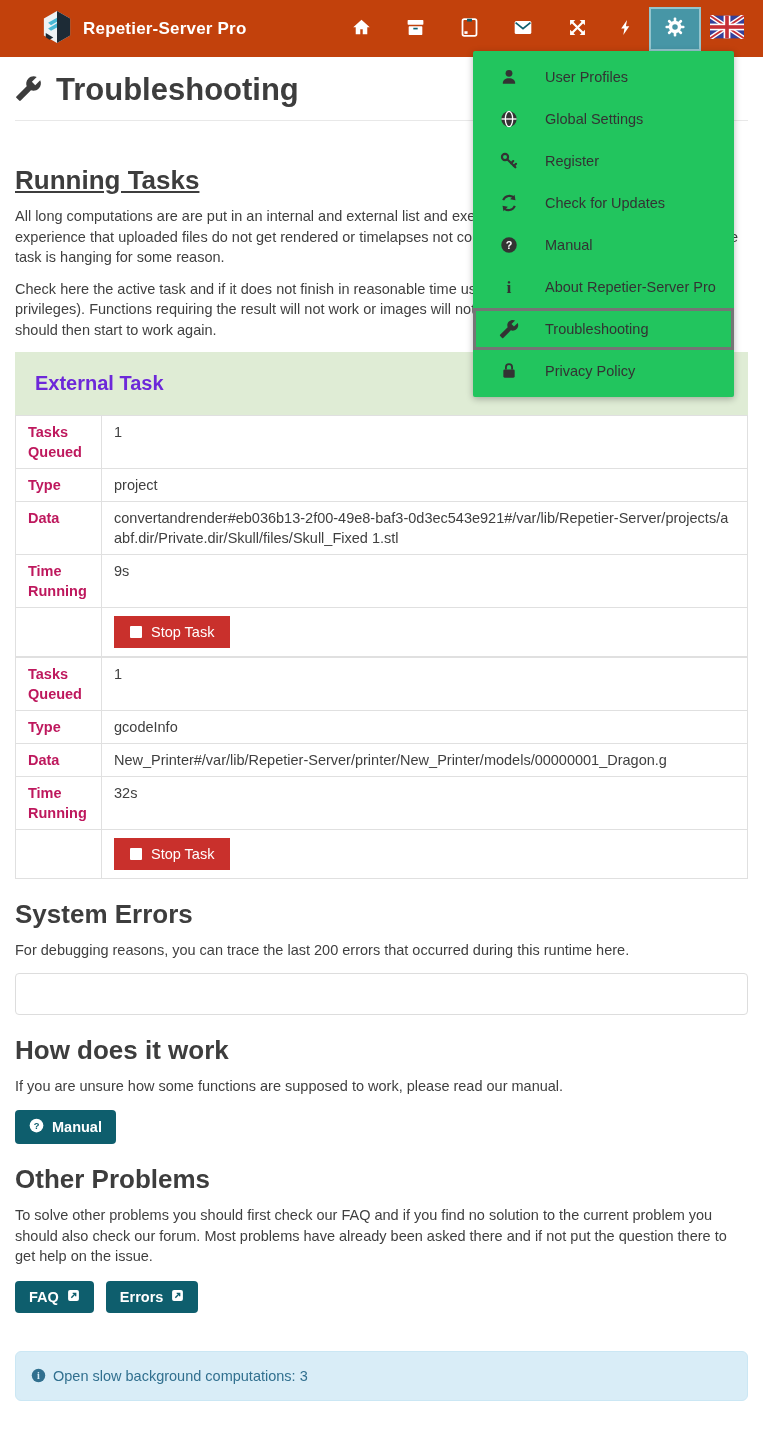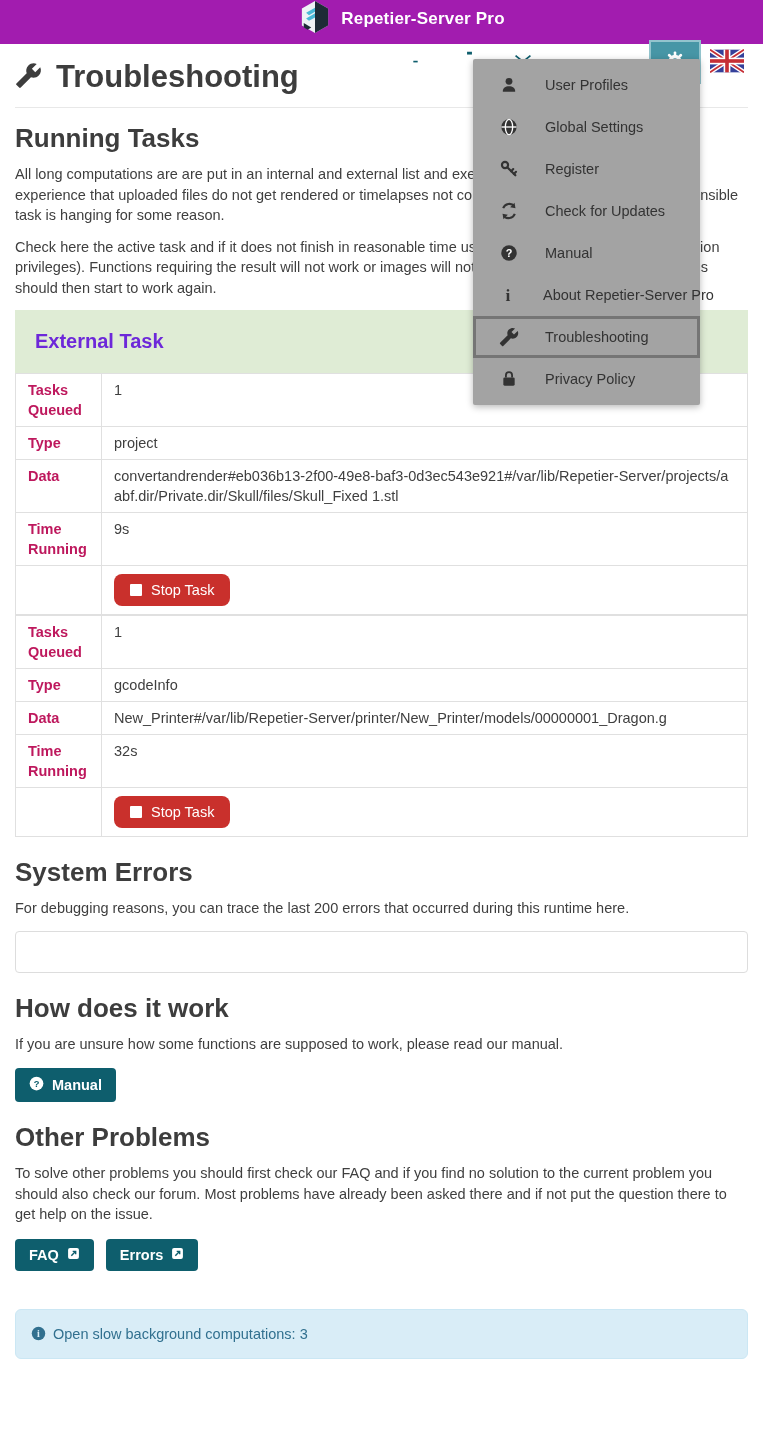--- a/index.html
+++ b/index.html
@@ -4,63 +4,63 @@
 <style>
   * { box-sizing: border-box; }
   html,body { margin:0; padding:0; }
   body {
     width:763px; min-height:1429px; background:#ffffff;
     font-family:"Liberation Sans", sans-serif; color:#3f3f3f;
     position:relative; overflow:hidden;
   }
   
   .navbar {
-    height:44px; background:#a21caf; display:flex; align-items:center;
-    position:relative; z-index:10;flex-direction:column;
+    height:57px; background:#c2410c; display:flex; align-items:center;
+    position:relative; z-index:10;
   }
   .brand { display:flex; align-items:center; gap:11px; margin-left:42px; }
   .brand-title { color:#fff; font-size:17px; font-weight:700; letter-spacing:.2px; }
   .nav-icons { margin-left:auto; display:flex; align-items:center; margin-right:11px; }
   .nav-btn {
     width:54px; height:48px; display:flex; align-items:center; justify-content:center;
     color:#fff; background:transparent; border:none; cursor:pointer; padding:0;
   }
   .nav-btn.active {
     width:52px; height:44px; margin:2px 1px; background:#4796a6;
     border:2px solid #93c4cd;
   }
   .nav-btn.flag { width:50px; }
   
   .menu {
-    position:absolute; top:59px; left:473px; width:227px; background:#a3a3a3;
+    position:absolute; top:51px; left:473px; width:261px; background:#22c55e;
     border-radius:2px; box-shadow:0 2px 7px rgba(0,0,0,.28); padding:5px 0;
     z-index:100;
   }
   .menu-item { height:42px; display:flex; align-items:center; padding-left:25px; cursor:pointer; }
   .menu-item.active { outline:3px solid #757575; outline-offset:-3px; }
   .mi-icon { width:22px; display:flex; justify-content:center; align-items:center; }
   .mi-label { margin-left:25px; font-size:14.5px; color:#333; white-space:nowrap; }
   
   .container { padding:0 15px; }
   .page-header { display:flex; align-items:center; gap:14px; margin-top:14px; color:#3d3d3d; }
   .page-title { font-size:31px; font-weight:700; line-height:38px; }
   .title-rule { border:none; border-top:1px solid #e8e8e8; margin:11px 0 0 0; }
   h2.section { font-size:26px; font-weight:700; color:#3d3d3d; margin:20px 0 0 0; line-height:30px; }
-  h2.first { margin-top:15px; }
+  h2.first { margin-top:44px;text-decoration:underline; }
   p.txt { font-size:14.5px; line-height:20.5px; margin:11px 0 0 0; color:#3f3f3f; }
   
   .panels { margin-top:12px; }
   .panel-header { background:#dfecd5; padding:17px 20px; font-size:20px; font-weight:700; color:#6d28d9; line-height:29px; }
   table.tasks { width:100%; border-collapse:collapse; font-size:14.5px; table-layout:fixed; }
   table.tasks td { border:1px solid #e0e0e0; padding:6px 12px; vertical-align:top; line-height:20px; }
   td.lbl { font-weight:700; color:#be185d; padding-right:4px; }
   td.val { color:#3f3f3f; word-break:break-all; }
   
   .btn-danger {
-    background:#c9302c; color:#fff; border:none; border-radius:8px;
+    background:#c9302c; color:#fff; border:none; border-radius:0;
     padding:8px 16px; font-size:14.5px; font-family:inherit; cursor:pointer;
     display:inline-flex; align-items:center; gap:9px;
   }
   .stop-square { width:12px; height:12px; background:#fff; border-radius:1px; display:inline-block; }
   .btn-teal {
     background:#0e5e6d; color:#fff; border:none; border-radius:4px;
     padding:8px 14px; font-size:14.5px; font-weight:700; font-family:inherit; cursor:pointer;
     display:inline-flex; align-items:center; gap:8px;
   }
   .btn-row { display:flex; gap:12px; margin-top:14px; }

